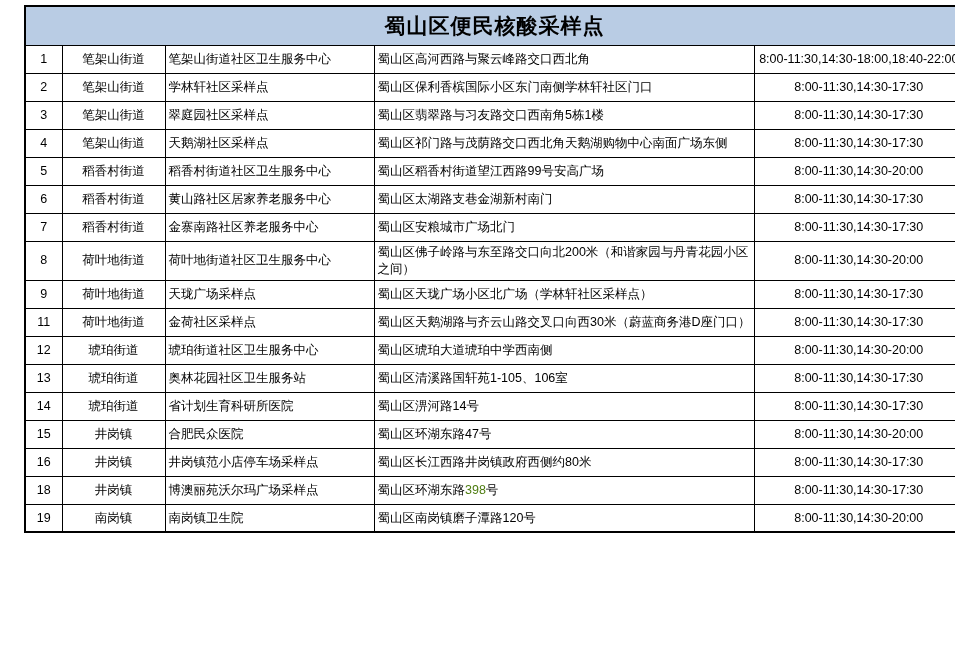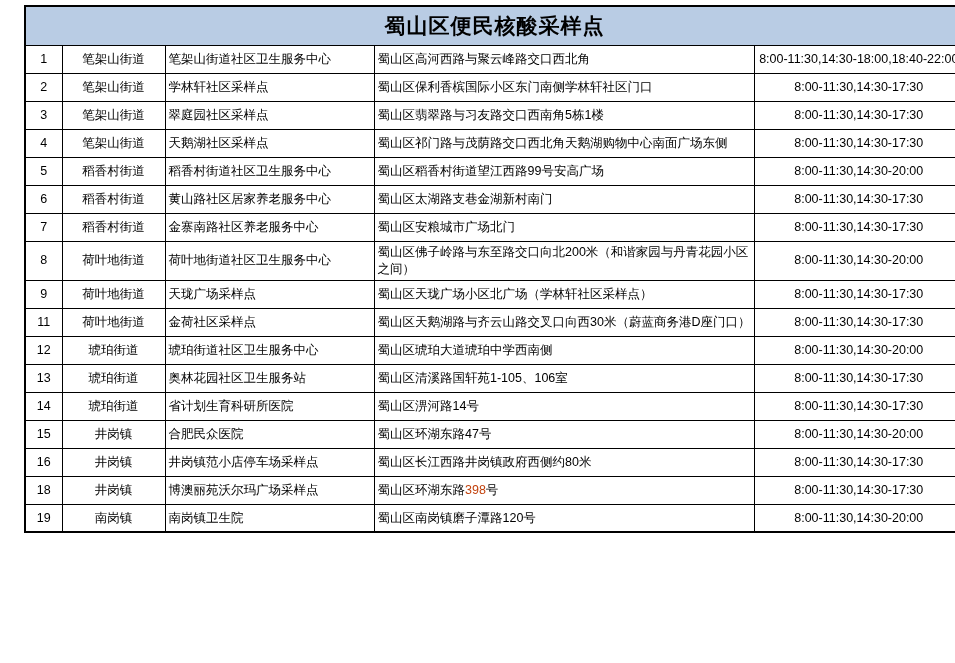--- a/index.html
+++ b/index.html
@@ -146,21 +146,21 @@
           <td class="c-no">16</td>
           <td class="c-street">井岗镇</td>
           <td class="c-name">井岗镇范小店停车场采样点</td>
           <td class="c-addr">蜀山区长江西路井岗镇政府西侧约80米</td>
           <td class="c-time">8:00-11:30,14:30-17:30</td>
         </tr>
         <tr>
           <td class="c-no">18</td>
           <td class="c-street">井岗镇</td>
           <td class="c-name">博澳丽苑沃尔玛广场采样点</td>
-          <td class="c-addr">蜀山区环湖东路<span style="color: #c2410c;">398</span>号</td>
+          <td class="c-addr">蜀山区环湖东路<span style="color: #4d7c0f;">398</span>号</td>
           <td class="c-time">8:00-11:30,14:30-17:30</td>
         </tr>
         <tr>
           <td class="c-no">19</td>
           <td class="c-street">南岗镇</td>
           <td class="c-name">南岗镇卫生院</td>
           <td class="c-addr">蜀山区南岗镇磨子潭路120号</td>
           <td class="c-time">8:00-11:30,14:30-20:00</td>
         </tr>
       </tbody>

